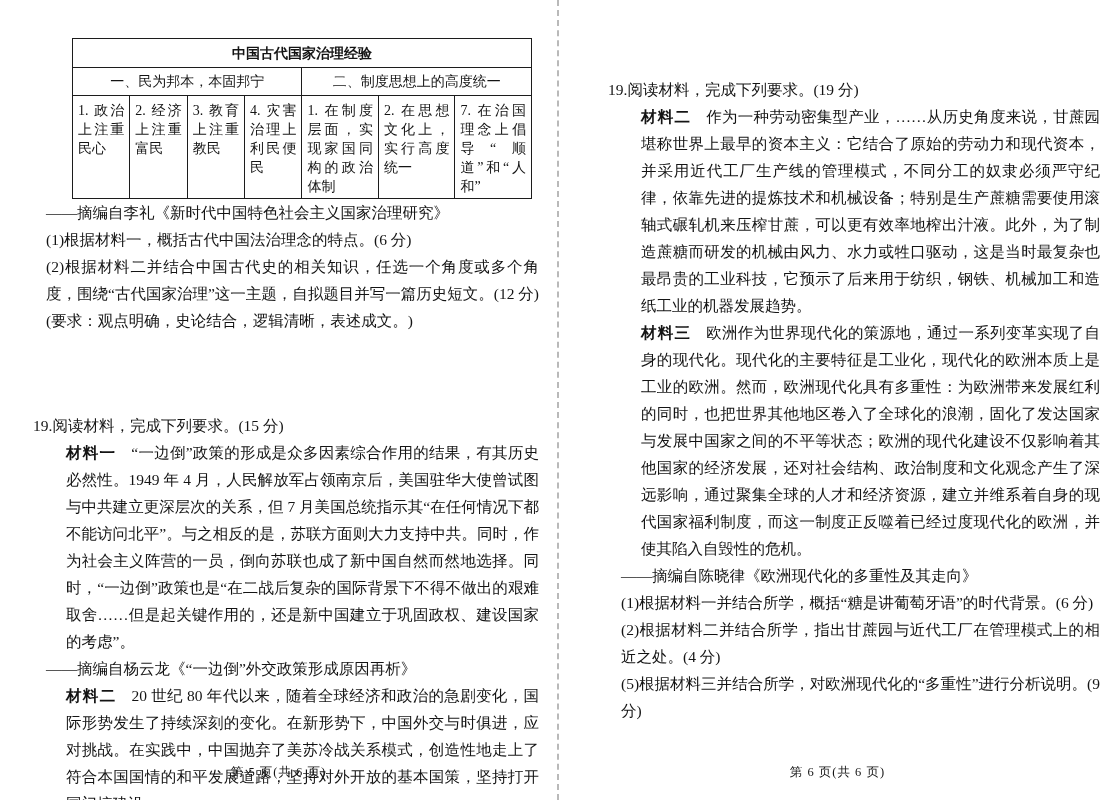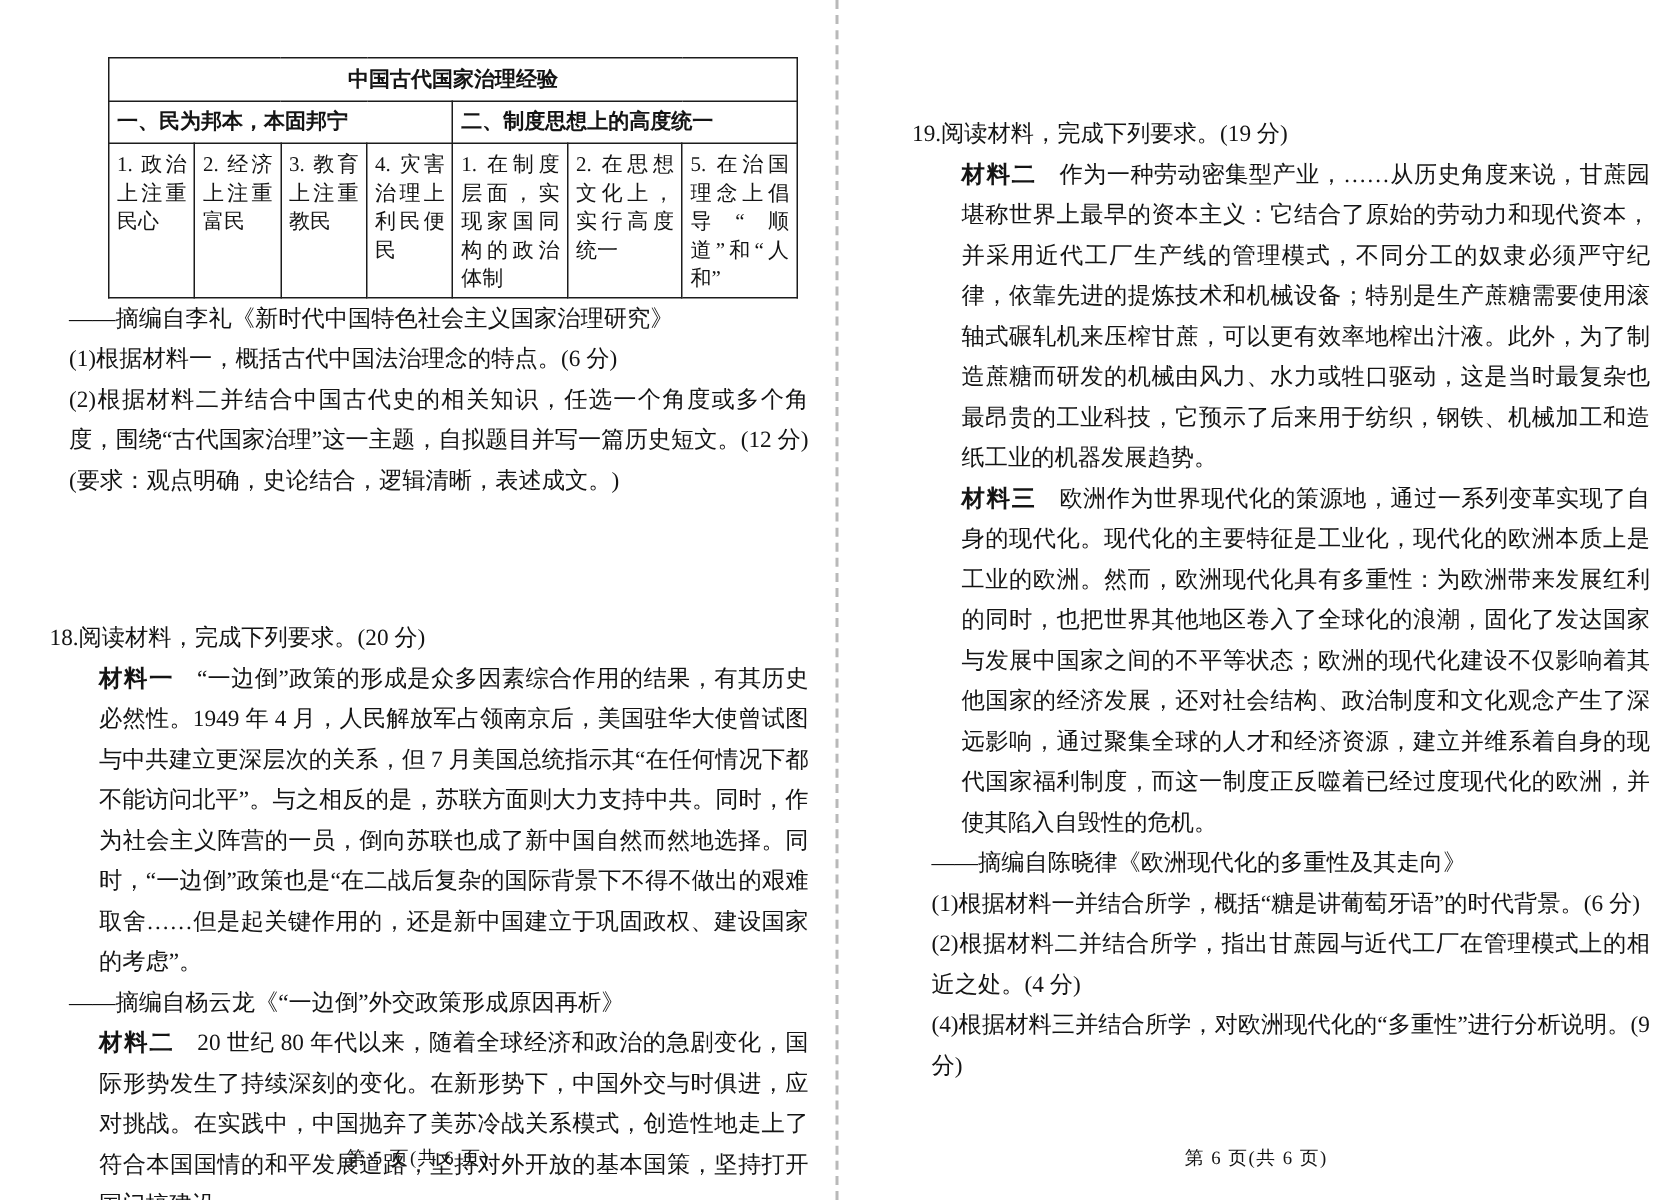--- a/index.html
+++ b/index.html
@@ -37,21 +37,21 @@
     width: 460px;
     table-layout: fixed;
   }
   .gov-table td {
     border: 1.5px solid #1c1c1c;
     padding: 2px 5px;
     font-size: 14px;
     line-height: 19px;
   }
   .t-title { text-align: center; font-weight: bold; font-size: 15px; height: 24px; }
-  .t-group { text-align: left; font-weight: bold; font-size: 14.5px; height: 23px; }
+  .t-group { text-align: center; font-weight: normal; font-size: 14.5px; height: 23px; }
   .t-body td { vertical-align: top; text-align: justify; height: 80px; padding-top: 5px; }
   .col-s { width: 57px; }
   .col-b { width: 76px; }
 
   .footer {
     position: absolute; bottom: 14px; left: 0; right: 0;
     text-align: center; font-size: 12.5px; letter-spacing: 1px;
   }
 </style>
 </head>
@@ -79,49 +79,49 @@
           <td colspan="4" class="t-group">一、民为邦本，本固邦宁</td>
           <td colspan="3" class="t-group">二、制度思想上的高度统一</td>
         </tr>
         <tr class="t-body">
           <td>1. 政治上注重民心</td>
           <td>2. 经济上注重富民</td>
           <td>3. 教育上注重教民</td>
           <td>4. 灾害治理上利民便民</td>
           <td>1. 在制度层面，实现家国同构的政治体制</td>
           <td>2. 在思想文化上，实行高度统一</td>
-          <td>5. 在治国理念上倡导“顺道”和“人和”</td>
+          <td>7. 在治国理念上倡导“顺道”和“人和”</td>
         </tr>
       </tbody>
     </table>
 
     <p class="attribution short">——摘编自李礼《新时代中国特色社会主义国家治理研究》</p>
     <p class="question">(1)根据材料一，概括古代中国法治理念的特点。(6 分)</p>
     <p class="question">(2)根据材料二并结合中国古代史的相关知识，任选一个角度或多个角度，围绕“古代国家治理”这一主题，自拟题目并写一篇历史短文。(12 分)(要求：观点明确，史论结合，逻辑清晰，表述成文。)</p>
 
     <div class="section-gap"></div>
 
-    <p class="q-heading">18.阅读材料，完成下列要求。(20 分)</p>
+    <p class="q-heading">19.阅读材料，完成下列要求。(15 分)</p>
     <p class="material"><span class="mlabel">材料一</span><span>“一边倒”政策的形成是众多因素综合作用的结果，有其历史必然性。1949 年 4 月，人民解放军占领南京后，美国驻华大使曾试图与中共建立更深层次的关系，但 7 月美国总统指示其“在任何情况下都不能访问北平”。与之相反的是，苏联方面则大力支持中共。同时，作为社会主义阵营的一员，倒向苏联也成了新中国自然而然地选择。同时，“一边倒”政策也是“在二战后复杂的国际背景下不得不做出的艰难取舍……但是起关键作用的，还是新中国建立于巩固政权、建设国家的考虑”。</span></p>
     <p class="attribution">——摘编自杨云龙《“一边倒”外交政策形成原因再析》</p>
     <p class="material"><span class="mlabel">材料二</span><span>20 世纪 80 年代以来，随着全球经济和政治的急剧变化，国际形势发生了持续深刻的变化。在新形势下，中国外交与时俱进，应对挑战。在实践中，中国抛弃了美苏冷战关系模式，创造性地走上了符合本国国情的和平发展道路，坚持对外开放的基本国策，坚持打开国门搞建设。</span></p>
     <p class="attribution">——摘编自高飞《改革开放 40 年中国外交的历程与启示》</p>
     <p class="question">(1)根据材料一并结合所学知识，概括“一边倒”外交政策形成的原因。(8 分)</p>
 
     <div class="footer">第 5 页(共 6 页)</div>
   </div>
 
   <div class="divider"></div>
 
   <div class="page page-right">
 
     <p class="q-heading">19.阅读材料，完成下列要求。(19 分)</p>
     <p class="material"><span class="mlabel">材料二</span><span>作为一种劳动密集型产业，……从历史角度来说，甘蔗园堪称世界上最早的资本主义：它结合了原始的劳动力和现代资本，并采用近代工厂生产线的管理模式，不同分工的奴隶必须严守纪律，依靠先进的提炼技术和机械设备；特别是生产蔗糖需要使用滚轴式碾轧机来压榨甘蔗，可以更有效率地榨出汁液。此外，为了制造蔗糖而研发的机械由风力、水力或牲口驱动，这是当时最复杂也最昂贵的工业科技，它预示了后来用于纺织，钢铁、机械加工和造纸工业的机器发展趋势。</span></p>
     <p class="material"><span class="mlabel">材料三</span><span>欧洲作为世界现代化的策源地，通过一系列变革实现了自身的现代化。现代化的主要特征是工业化，现代化的欧洲本质上是工业的欧洲。然而，欧洲现代化具有多重性：为欧洲带来发展红利的同时，也把世界其他地区卷入了全球化的浪潮，固化了发达国家与发展中国家之间的不平等状态；欧洲的现代化建设不仅影响着其他国家的经济发展，还对社会结构、政治制度和文化观念产生了深远影响，通过聚集全球的人才和经济资源，建立并维系着自身的现代国家福利制度，而这一制度正反噬着已经过度现代化的欧洲，并使其陷入自毁性的危机。</span></p>
     <p class="attribution">——摘编自陈晓律《欧洲现代化的多重性及其走向》</p>
     <p class="question">(1)根据材料一并结合所学，概括“糖是讲葡萄牙语”的时代背景。(6 分)</p>
     <p class="question">(2)根据材料二并结合所学，指出甘蔗园与近代工厂在管理模式上的相近之处。(4 分)</p>
-    <p class="question">(4)根据材料三并结合所学，对欧洲现代化的“多重性”进行分析说明。(9 分)</p>
+    <p class="question">(5)根据材料三并结合所学，对欧洲现代化的“多重性”进行分析说明。(9 分)</p>
 
     <div class="footer">第 6 页(共 6 页)</div>
   </div>
 
 </div>
 
 </body></html>

